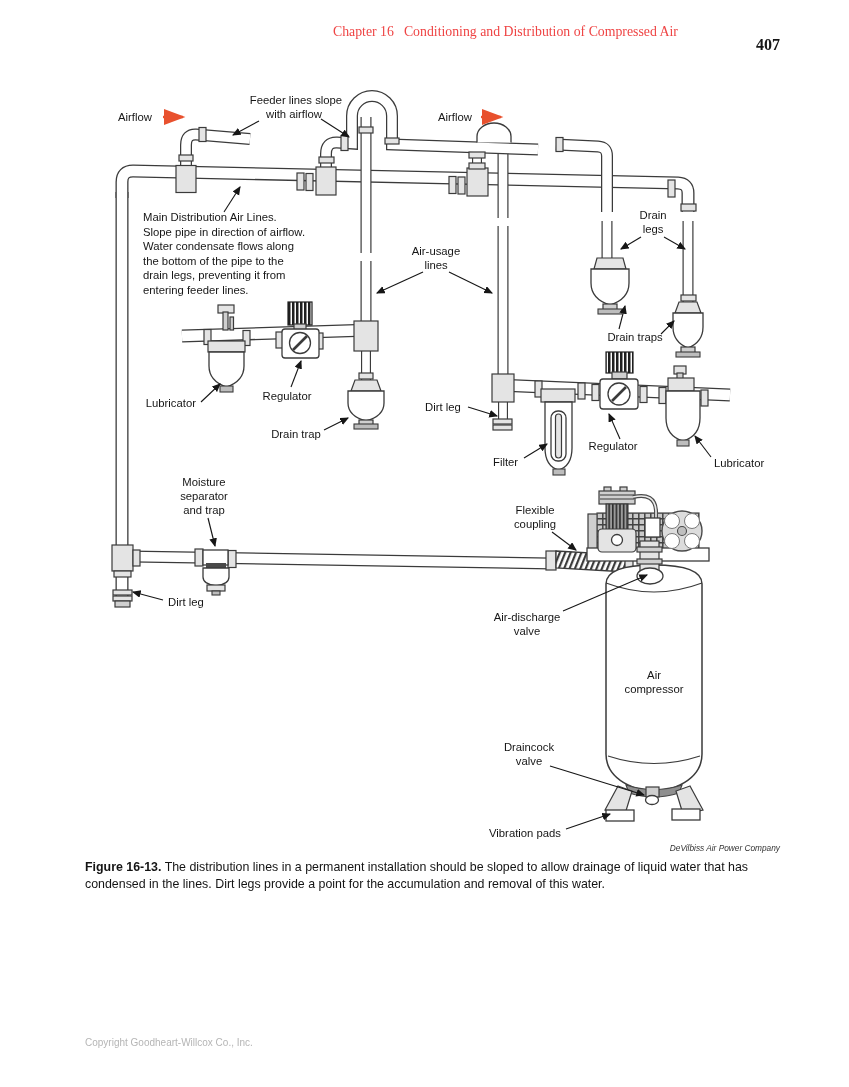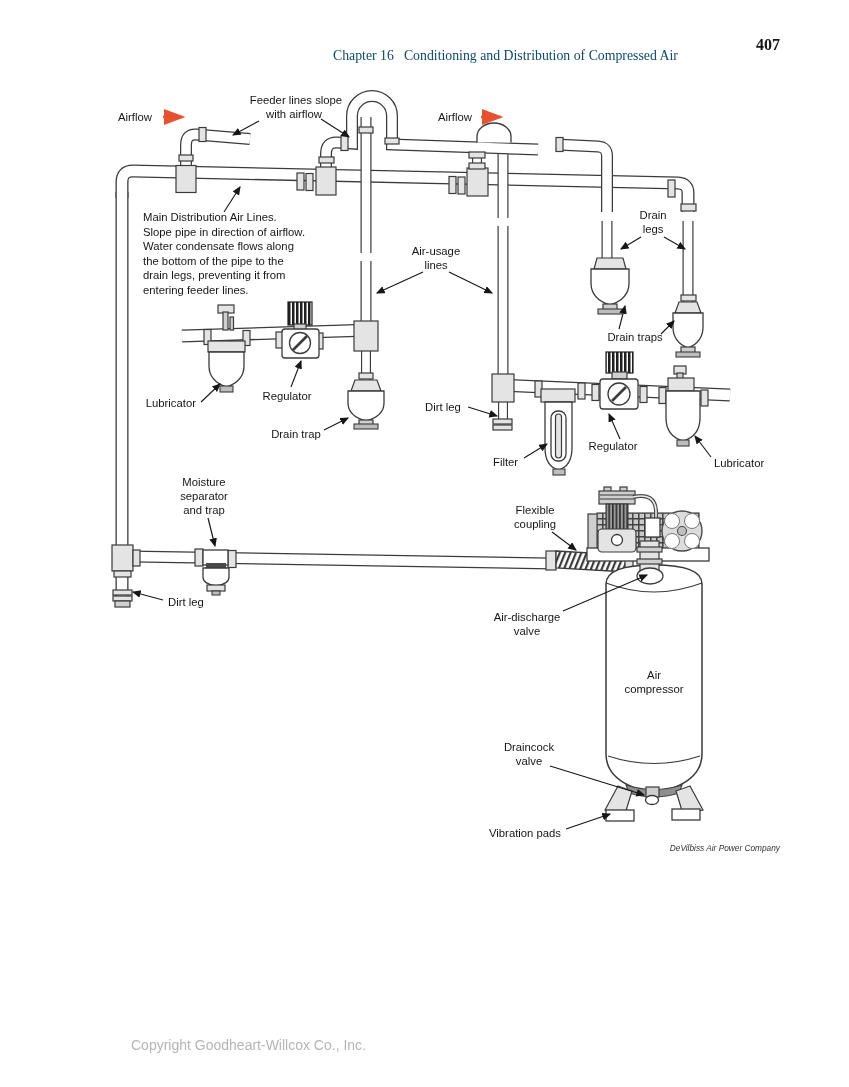--- a/index.html
+++ b/index.html
@@ -1,26 +1,26 @@
 <!DOCTYPE html>
 <html><head>
 <meta charset="utf-8">
 <style>
   html,body{margin:0;padding:0;background:#ffffff;}
   .page{position:relative;width:849px;height:1087px;background:#ffffff;overflow:hidden;
         font-family:"Liberation Sans",sans-serif;}
-  .hdr{position:absolute;top:48px;left:333px;font-family:"Liberation Serif",serif;
-       font-size:13.8px;color:#0c4a6e;white-space:nowrap;text-align:right;}
+  .hdr{position:absolute;top:24px;left:333px;font-family:"Liberation Serif",serif;
+       font-size:13.8px;color:#ef4444;white-space:nowrap;text-align:right;}
   .hdr .ch{margin-right:10px;}
   .pgnum{position:absolute;top:36px;left:756px;font-family:"Liberation Serif",serif;
          font-size:16px;font-weight:bold;color:#151515;}
   .caption{position:absolute;left:85px;top:859px;width:708px;font-size:12.4px;
            line-height:16.6px;color:#141414;}
   .caption b{font-weight:bold;}
-  .copyright{position:absolute;left:85px;top:1037px;font-size:14px;color:#b5b5b5;margin-left:46px;}
+  .copyright{position:absolute;left:85px;top:1037px;font-size:10px;color:#b5b5b5;}
   svg{position:absolute;left:0;top:0;}
   .lb{font-family:"Liberation Sans",sans-serif;font-size:11.3px;fill:#161616;}
   .credit{font-family:"Liberation Sans",sans-serif;font-size:8.3px;font-style:italic;fill:#333;}
   .p13{stroke:#3b3b3b;stroke-width:13;fill:none}.w13{stroke:#fff;stroke-width:10.4;fill:none}
   .p12{stroke:#3b3b3b;stroke-width:12;fill:none}.w12{stroke:#fff;stroke-width:9.5;fill:none}
   .p11{stroke:#3b3b3b;stroke-width:11;fill:none}.w11{stroke:#fff;stroke-width:8.6;fill:none}
   .p10{stroke:#3b3b3b;stroke-width:10;fill:none}.w10{stroke:#fff;stroke-width:7.7;fill:none}
   .ft{fill:#e4e4e4;stroke:#3b3b3b;stroke-width:1.2}
   .ft2{fill:#cfcfcf;stroke:#3b3b3b;stroke-width:1.2}
   .wh{fill:#ffffff;stroke:#3b3b3b;stroke-width:1.3}
@@ -354,15 +354,19 @@
     <text class="lb" x="527" y="621" text-anchor="middle">Air-discharge</text>
     <text class="lb" x="527" y="635" text-anchor="middle">valve</text>
     <text class="lb" x="654" y="679" text-anchor="middle">Air</text>
     <text class="lb" x="654" y="693" text-anchor="middle">compressor</text>
     <text class="lb" x="529" y="751" text-anchor="middle">Draincock</text>
     <text class="lb" x="529" y="765" text-anchor="middle">valve</text>
     <text class="lb" x="489" y="837">Vibration pads</text>
     <text class="credit" x="780" y="851" text-anchor="end">DeVilbiss Air Power Company</text>
   </svg>
 
+  <div class="caption">
+    <b>Figure 16-13.</b>
+    <span>The distribution lines in a permanent installation should be sloped to allow drainage of liquid water that has condensed in the lines. Dirt legs provide a point for the accumulation and removal of this water.</span>
+  </div>
 
   <div class="copyright">Copyright Goodheart-Willcox Co., Inc.</div>
 </div>
 
 </body></html>

